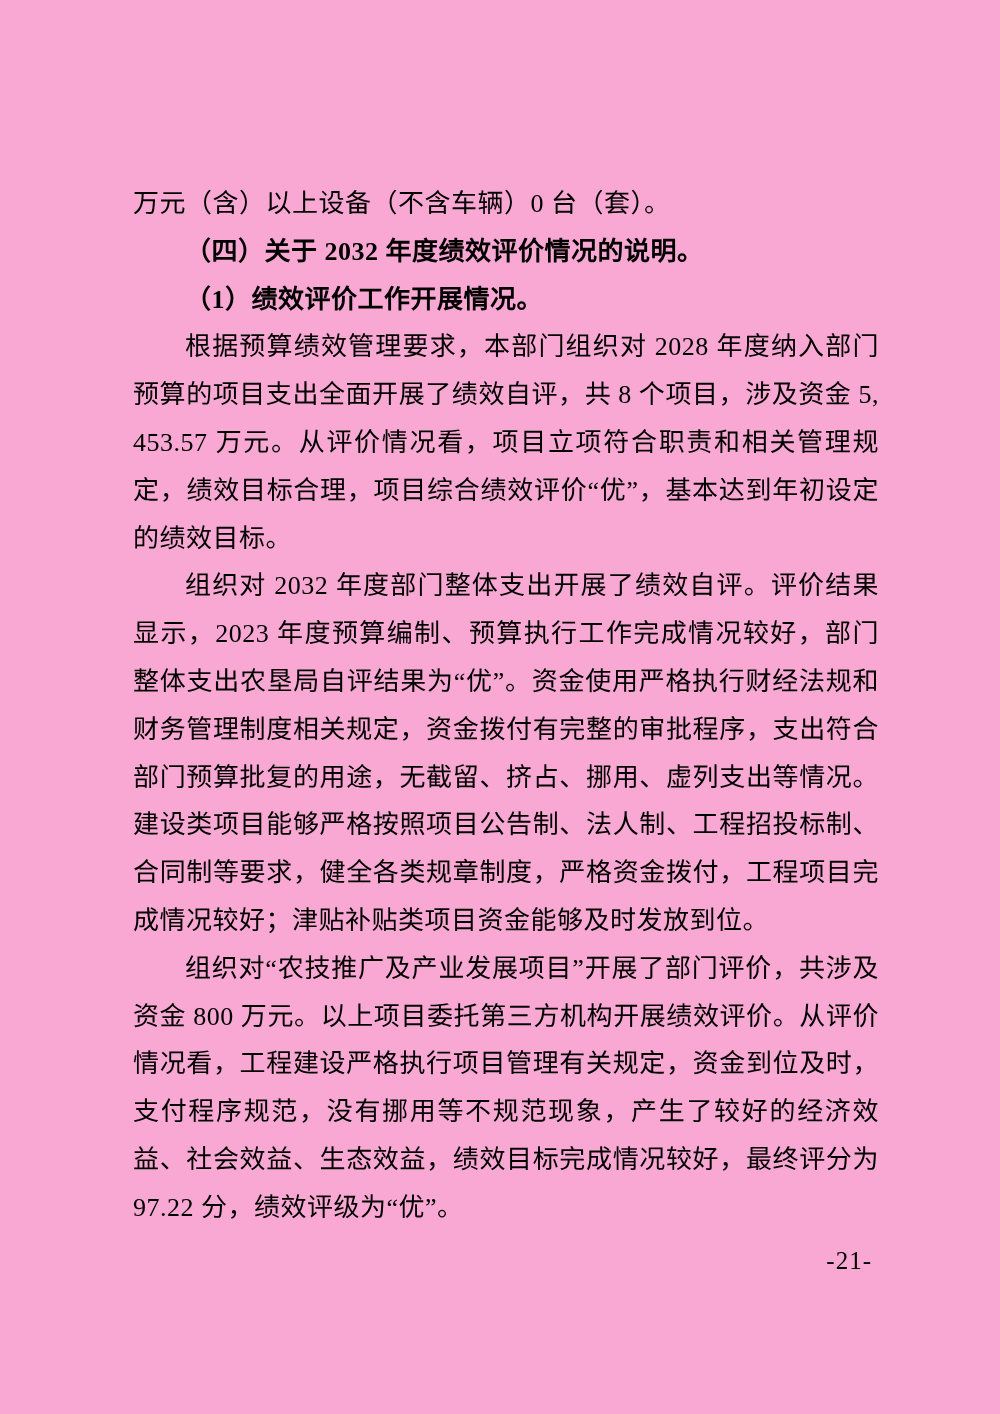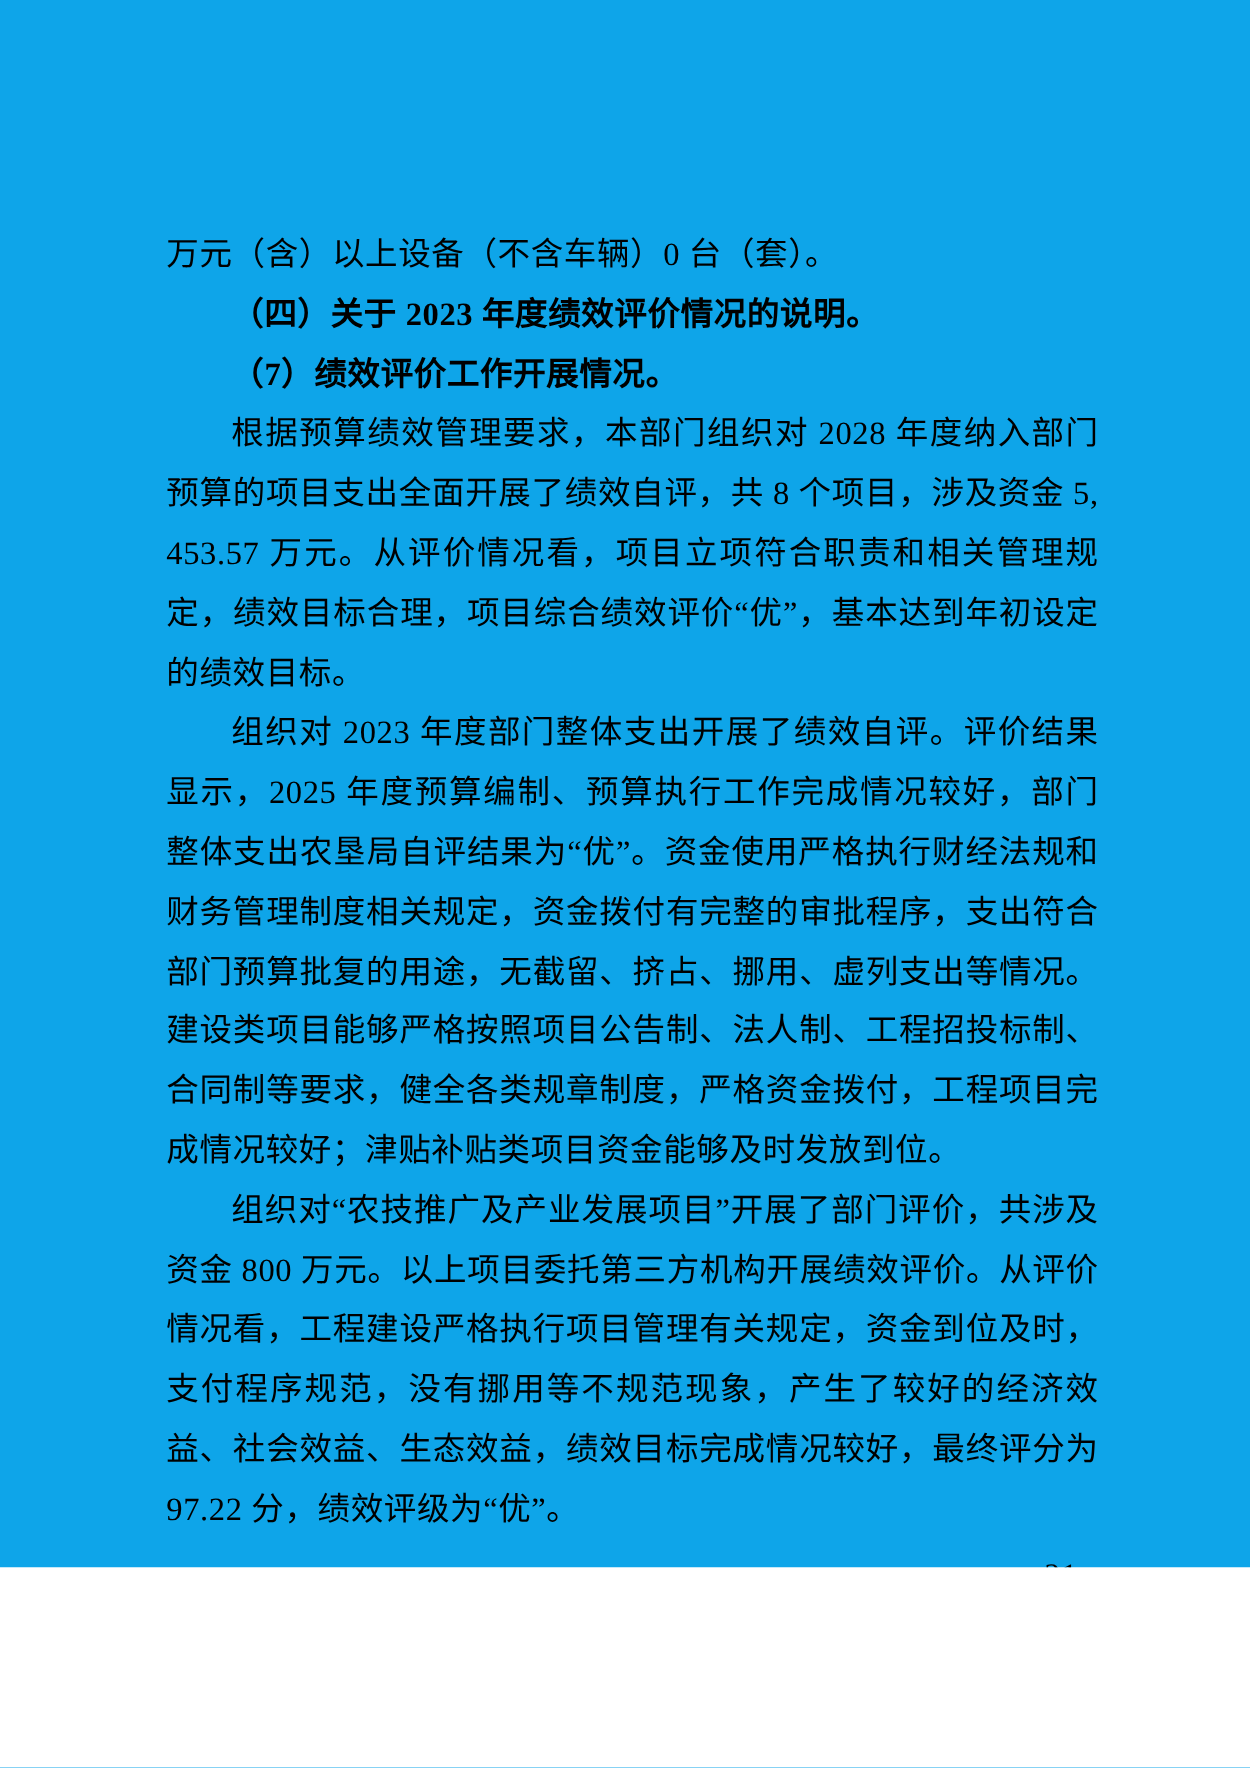--- a/index.html
+++ b/index.html
@@ -3,22 +3,22 @@
 <meta charset="utf-8">
 <style>
   html, body {
     margin: 0;
     padding: 0;
     background: #ffffff;
   }
   .page {
     position: relative;
     width: 1000px;
-    height: 1254px;
-    background: #0ea5e9;
+    height: 1414px;
+    background: #f9a8d4;
     color: #000000;
     font-family: "Liberation Serif", serif;
     overflow: hidden;
   }
   .content {
     position: absolute;
     left: 133px;
     top: 180px;
     width: 746px;
   }
@@ -52,20 +52,20 @@
     font-family: "Liberation Serif", serif;
     color: #000000;
   }
 </style>
 </head>
 <body>
 
 <div class="page">
   <main class="content">
     <p class="para continuation">万元（含）以上设备（不含车辆）0 台（套）。</p>
-    <h2 class="para heading-section">（四）关于 2023 年度绩效评价情况的说明。</h2>
-    <h3 class="para heading-subsection">（7）绩效评价工作开展情况。</h3>
+    <h2 class="para heading-section">（四）关于 2032 年度绩效评价情况的说明。</h2>
+    <h3 class="para heading-subsection">（1）绩效评价工作开展情况。</h3>
     <p class="para">根据预算绩效管理要求，本部门组织对 2028 年度纳入部门预算的项目支出全面开展了绩效自评，共 8 个项目，涉及资金 5,453.57 万元。从评价情况看，项目立项符合职责和相关管理规定，绩效目标合理，项目综合绩效评价“优”，基本达到年初设定的绩效目标。</p>
-    <p class="para">组织对 2023 年度部门整体支出开展了绩效自评。评价结果显示，2025 年度预算编制、预算执行工作完成情况较好，部门整体支出农垦局自评结果为“优”。资金使用严格执行财经法规和财务管理制度相关规定，资金拨付有完整的审批程序，支出符合部门预算批复的用途，无截留、挤占、挪用、虚列支出等情况。建设类项目能够严格按照项目公告制、法人制、工程招投标制、合同制等要求，健全各类规章制度，严格资金拨付，工程项目完成情况较好；津贴补贴类项目资金能够及时发放到位。</p>
+    <p class="para">组织对 2032 年度部门整体支出开展了绩效自评。评价结果显示，2023 年度预算编制、预算执行工作完成情况较好，部门整体支出农垦局自评结果为“优”。资金使用严格执行财经法规和财务管理制度相关规定，资金拨付有完整的审批程序，支出符合部门预算批复的用途，无截留、挤占、挪用、虚列支出等情况。建设类项目能够严格按照项目公告制、法人制、工程招投标制、合同制等要求，健全各类规章制度，严格资金拨付，工程项目完成情况较好；津贴补贴类项目资金能够及时发放到位。</p>
     <p class="para">组织对“农技推广及产业发展项目”开展了部门评价，共涉及资金 800 万元。以上项目委托第三方机构开展绩效评价。从评价情况看，工程建设严格执行项目管理有关规定，资金到位及时，支付程序规范，没有挪用等不规范现象，产生了较好的经济效益、社会效益、生态效益，绩效目标完成情况较好，最终评分为 97.22 分，绩效评级为“优”。</p>
   </main>
   <div class="page-number">-21-</div>
 </div>
 
 </body></html>

